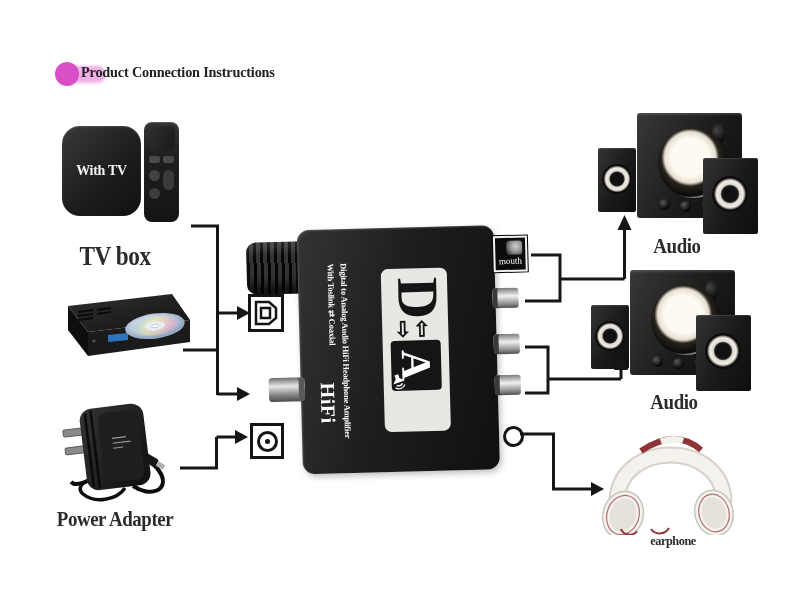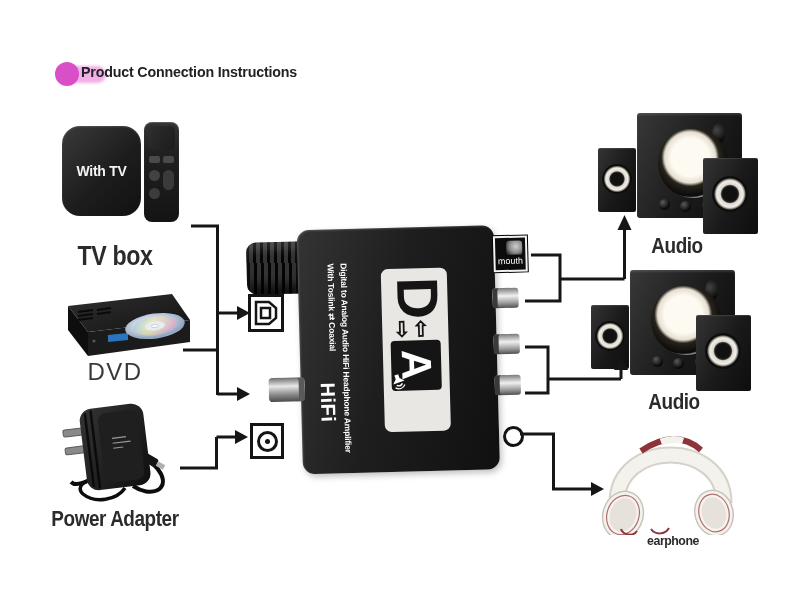--- a/index.html
+++ b/index.html
@@ -1,17 +1,17 @@
 <!DOCTYPE html>
 <html><head>
 <meta charset="utf-8">
 <style>
   html,body{margin:0;padding:0;background:#fff;}
   .stage{position:relative;width:793px;height:595px;background:#ffffff;overflow:hidden;
-         font-family:Liberation Sans, sans-serif;}
+         font-family:Liberation Serif, serif;}
   .abs{position:absolute;}
 
   
   .bullet-tail{left:58px;top:66px;width:48px;height:17px;border-radius:9px;
                background:#f2aee6;filter:blur(1.5px);}
   .bullet-dot{left:55px;top:62px;width:24px;height:24px;border-radius:50%;
               background:#d94fc8;filter:blur(.4px);}
   .page-title{left:81px;top:63px;font-size:15.5px;font-weight:700;color:#222226;
               letter-spacing:-.2px;transform:scaleX(.92);transform-origin:left center;white-space:nowrap;}
 
@@ -180,21 +180,20 @@
     <circle cx="90" cy="46" r="1.3" fill="#666"></circle>
     <circle cx="96" cy="45.5" r="1.3" fill="#666"></circle>
     <circle cx="44" cy="53" r="1.6" fill="#555"></circle>
     <g transform="rotate(-8 105 38)">
       <ellipse cx="105" cy="38" rx="30" ry="12.5" fill="url(#disc)"></ellipse>
       <ellipse cx="105" cy="38" rx="22" ry="9" fill="url(#sheen)" opacity="0.5"></ellipse>
       <ellipse cx="105" cy="38" rx="10" ry="4.2" fill="#e8edf4"></ellipse>
       <ellipse cx="105" cy="38" rx="3.5" ry="1.6" fill="#fbfcfe" stroke="#aab4c2" stroke-width="0.6"></ellipse>
     </g>
   </svg>
-  <div class="abs cap cap-dvd lab">DVD</div>
 
   <svg class="abs dev" style="left:55px;top:396px;" width="120" height="112" viewBox="0 0 120 112">
     <defs>
       <linearGradient id="padBody" x1="0" y1="0" x2="1" y2="1">
         <stop offset="0" stop-color="#343434"></stop>
           <stop offset="1" stop-color="#0f0f0f"></stop>
       </linearGradient>
     </defs>
     <path d="M78,90 C96,102 114,94 106,78 C99,64 80,58 66,66 C44,78 24,94 16,86" stroke="#0d0d0d" stroke-width="4" fill="none"></path>
     <path d="M70,92 C62,104 40,108 28,98 C20,91 30,82 44,84" stroke="#0d0d0d" stroke-width="3.5" fill="none"></path>

